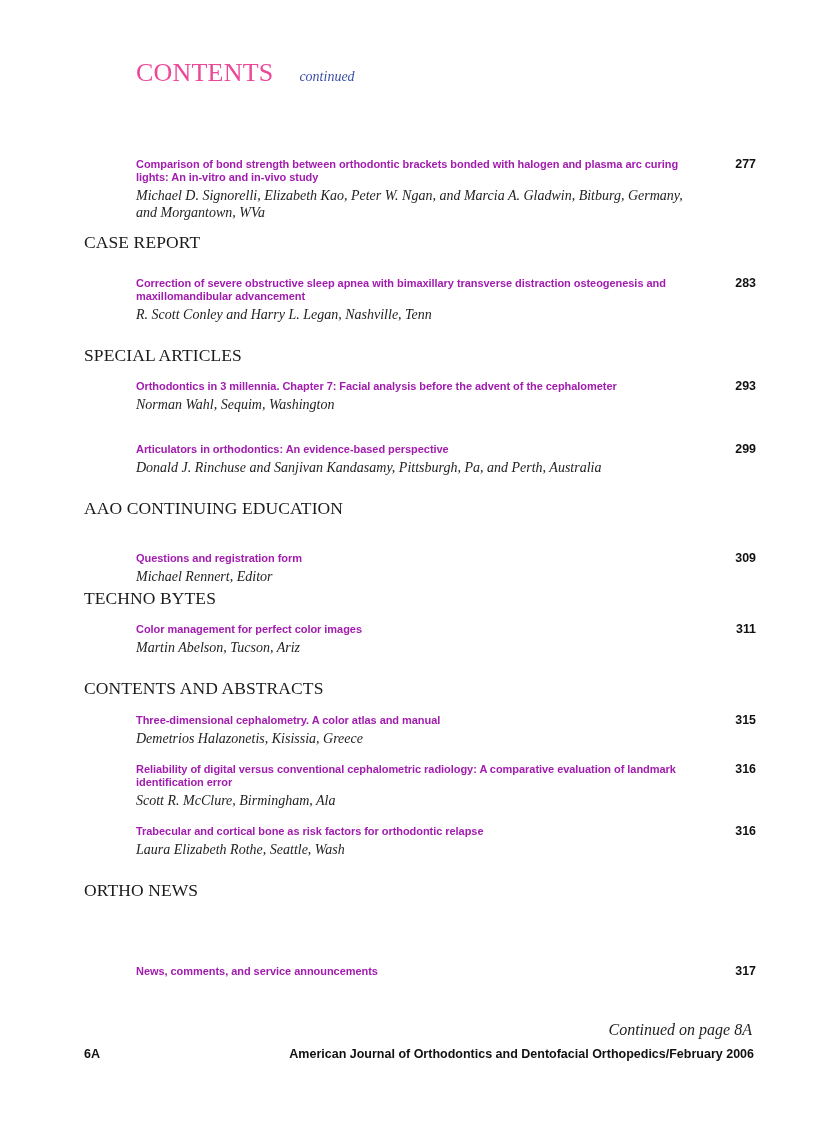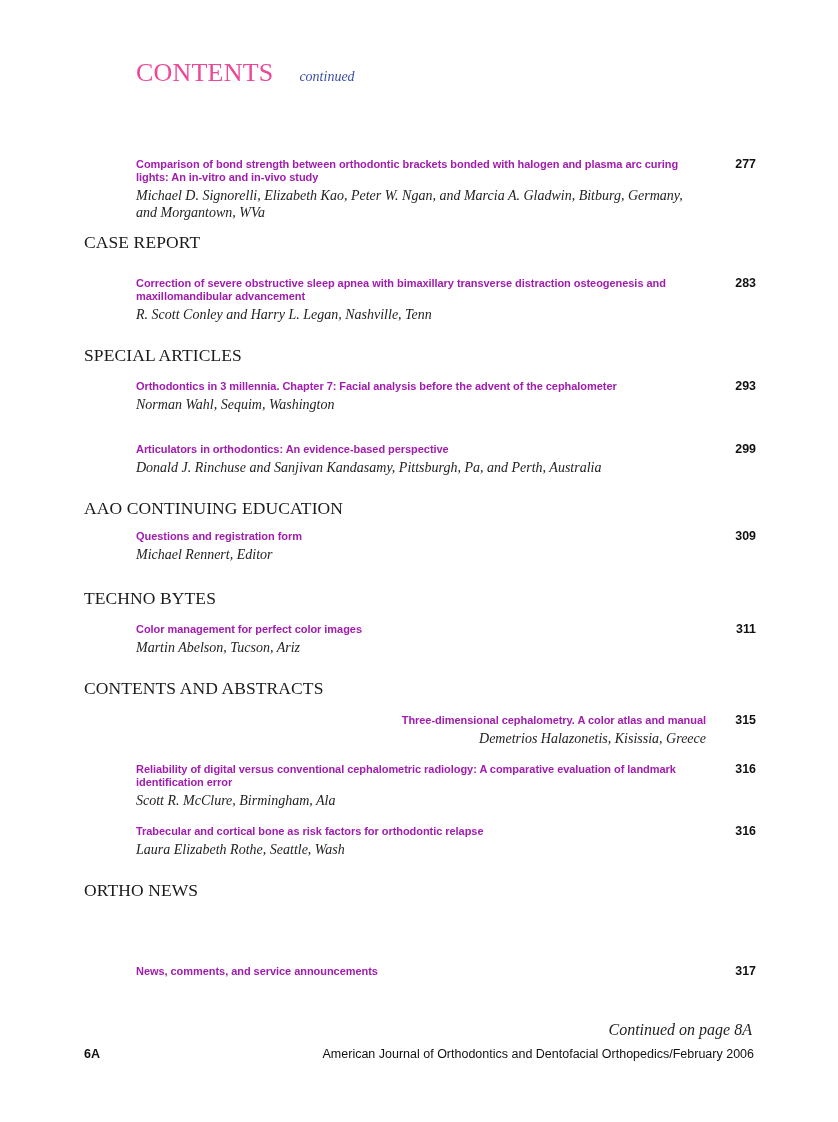--- a/index.html
+++ b/index.html
@@ -8,21 +8,21 @@
     .contents-header { position: absolute; left: 136px; top: 58px; white-space: nowrap; }
     .contents-title { font-family: "Liberation Serif", serif; font-size: 26px; color: #ec4899; letter-spacing: 0.2px; }
     .contents-continued { font-family: "Liberation Serif", serif; font-style: italic; font-size: 14px; color: #3a4fa8; margin-left: 22px; }
     .section-heading { position: absolute; left: 84px; font-family: "Liberation Serif", serif; font-size: 17.5px; color: #1a1a1a; letter-spacing: 0.1px; }
     .entry { position: absolute; left: 136px; width: 620px; }
     .entry-title { font-family: "Liberation Sans", sans-serif; font-weight: bold; font-size: 11px; line-height: 13px; width: 570px; color: #a21caf; letter-spacing: -0.05px; }
     .entry-page { position: absolute; right: 0; top: 0; font-family: "Liberation Sans", sans-serif; font-weight: bold; font-size: 12.4px; line-height: 13px; color: #111; }
     .entry-authors { font-family: "Liberation Serif", serif; font-style: italic; font-size: 14px; line-height: 17px; margin-top: 3px; width: 570px; color: #222; }
     .continued-note { position: absolute; right: 86px; top: 1021px; font-family: "Liberation Serif", serif; font-style: italic; font-size: 16px; color: #222; }
     .folio { position: absolute; left: 84px; top: 1047px; font-family: "Liberation Sans", sans-serif; font-weight: bold; font-size: 12.5px; }
-    .journal-footer { position: absolute; right: 84px; top: 1047px; font-family: "Liberation Sans", sans-serif; font-weight: normal; font-size: 12.5px; white-space: nowrap; }
+    .journal-footer { position: absolute; right: 84px; top: 1047px; font-family: "Liberation Sans", sans-serif; font-weight: bold; font-size: 12.5px; white-space: nowrap; }
   </style>
 </head>
 <body>
 
 <div class="page">
 
   <div class="contents-header">
     <span class="contents-title">CONTENTS</span>
     <span class="contents-continued">continued</span>
   </div>
@@ -46,35 +46,35 @@
     <div class="entry-page">293</div>
     <div class="entry-authors">Norman Wahl, Sequim, Washington</div>
   </div>
   <div class="entry" style="top:443px;">
     <div class="entry-title">Articulators in orthodontics: An evidence-based perspective</div>
     <div class="entry-page">299</div>
     <div class="entry-authors">Donald J. Rinchuse and Sanjivan Kandasamy, Pittsburgh, Pa, and Perth, Australia</div>
   </div>
 
   <div class="section-heading" style="top:498px;">AAO CONTINUING EDUCATION</div>
-  <div class="entry" style="top:530px;">
+  <div class="entry" style="top:552px;">
     <div class="entry-title">Questions and registration form</div>
     <div class="entry-page">309</div>
     <div class="entry-authors">Michael Rennert, Editor</div>
   </div>
 
   <div class="section-heading" style="top:588px;">TECHNO BYTES</div>
   <div class="entry" style="top:623px;">
     <div class="entry-title">Color management for perfect color images</div>
     <div class="entry-page">311</div>
     <div class="entry-authors">Martin Abelson, Tucson, Ariz</div>
   </div>
 
   <div class="section-heading" style="top:678px;">CONTENTS AND ABSTRACTS</div>
-  <div class="entry" style="top:714px;text-align:right;">
+  <div class="entry" style="top:714px;">
     <div class="entry-title">Three-dimensional cephalometry. A color atlas and manual</div>
     <div class="entry-page">315</div>
     <div class="entry-authors">Demetrios Halazonetis, Kisissia, Greece</div>
   </div>
   <div class="entry" style="top:763px;">
     <div class="entry-title">Reliability of digital versus conventional cephalometric radiology: A comparative evaluation of landmark identification error</div>
     <div class="entry-page">316</div>
     <div class="entry-authors">Scott R. McClure, Birmingham, Ala</div>
   </div>
   <div class="entry" style="top:825px;">

